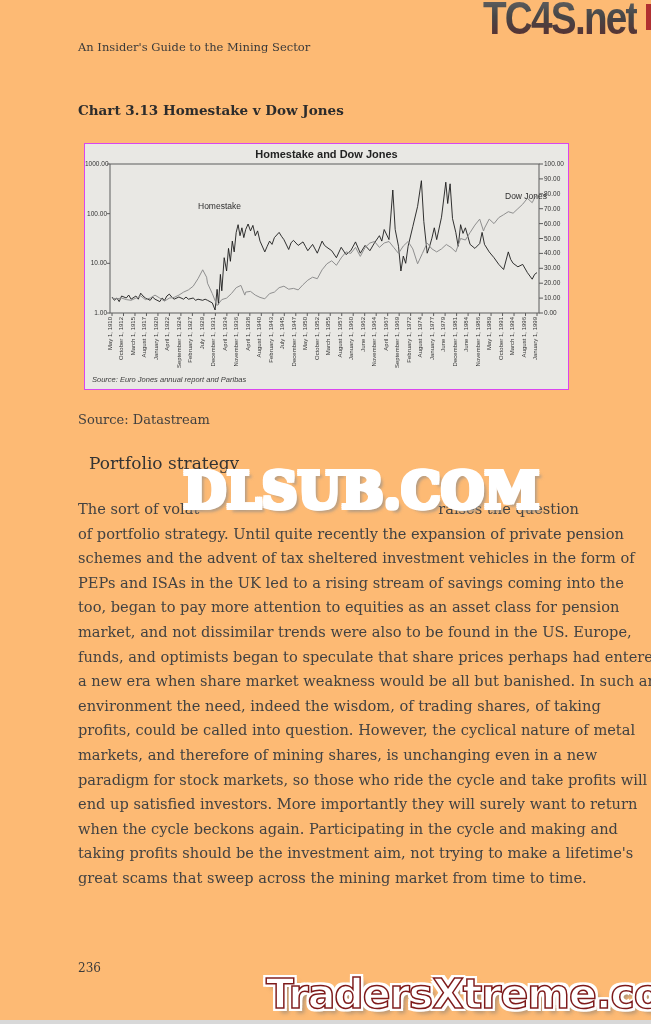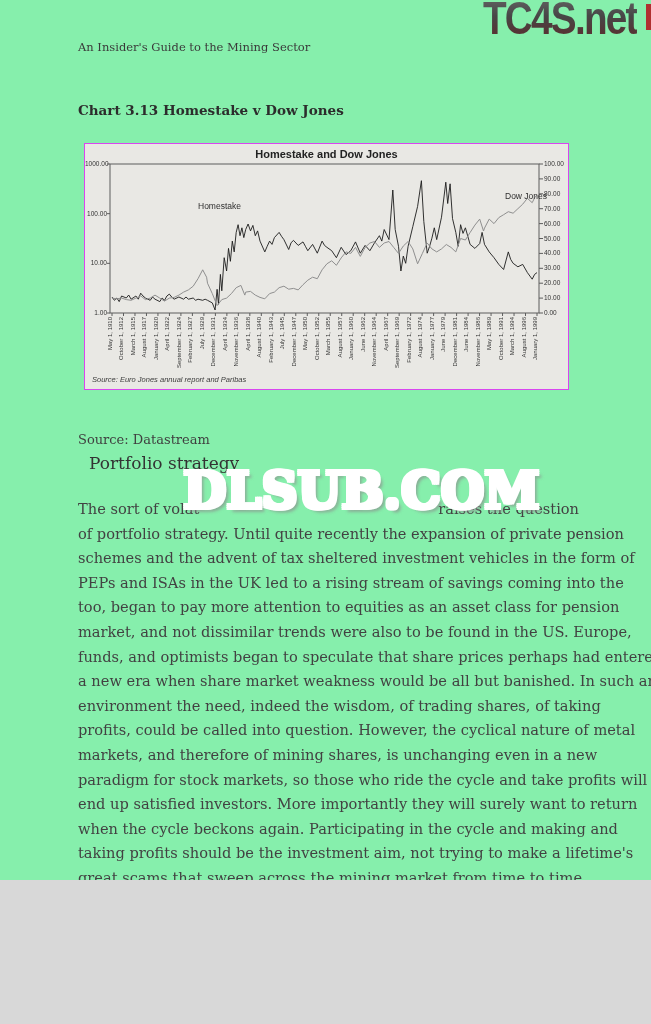--- a/index.html
+++ b/index.html
@@ -1,17 +1,17 @@
 <!DOCTYPE html>
 <html style="--wm-red: #b03030; --chart-bg: #e9e8e4;"><head>
 <meta charset="utf-8">
 <style>
   html,body{margin:0;padding:0;background:#d8d8d8;}
   .page{
-    position:relative;width:651px;height:880px;background:#86efac;
+    position:relative;width:651px;height:1020px;background:#fdba74;
     overflow:hidden;font-family:"DejaVu Serif",serif;color:#3f3f3f;
   }
   
   .running-header{position:absolute;left:78px;top:40px;font-size:11.5px;color:#3a3a3a;}
   .tc4s-logo{
     position:absolute;right:14px;top:-8px;
     font-family:"Liberation Sans",sans-serif;font-weight:bold;font-size:44px;letter-spacing:-2px;
     transform:scaleX(.88) scaleY(1.05);transform-origin:top right;
     background:linear-gradient(180deg,#6b6b6b 0%,#474747 45%,#553535 78%,#6e3c3c 100%);
     -webkit-background-clip:text;background-clip:text;color:transparent;
@@ -29,21 +29,21 @@
   .chart-svg{position:absolute;left:0;top:0;}
   .yl{position:absolute;left:0;width:22px;text-align:right;font-size:6.5px;line-height:8px;}
   .yr{position:absolute;left:459px;width:26px;text-align:left;font-size:6.5px;line-height:8px;}
   .xlab{
     position:absolute;top:237px;width:64px;font-size:6px;line-height:8px;text-align:right;
     white-space:nowrap;transform-origin:0 0;transform:rotate(-90deg);
   }
   .series-label{position:absolute;font-size:8.5px;color:#2e2e2e;}
   .chart-source{position:absolute;left:7px;top:231px;font-size:7.5px;font-style:italic;color:#3c3c3c;}
   
-  .source-line{position:absolute;left:78px;top:412px;font-size:13px;margin-top:20px;}
+  .source-line{position:absolute;left:78px;top:412px;font-size:13px;}
   .section-heading{position:absolute;left:89px;top:453px;font-size:17px;color:#333;}
   .paragraph{position:absolute;left:78px;top:497px;width:501px;font-size:14.6px;line-height:24.6px;color:#424242;}
   .pline{text-align:justify;text-align-last:justify;height:24.6px;overflow:visible;white-space:nowrap;}
   .pline.last{text-align-last:left;}
   .pline.first{display:flex;justify-content:space-between;white-space:nowrap;}
   .page-number{position:absolute;left:78px;top:961px;font-size:12px;color:#3a3a3a;}
   
   .dlsub-watermark{
     position:absolute;left:183px;top:461px;
     font-family:"DejaVu Serif",serif;font-weight:bold;font-size:50px;letter-spacing:0px;

